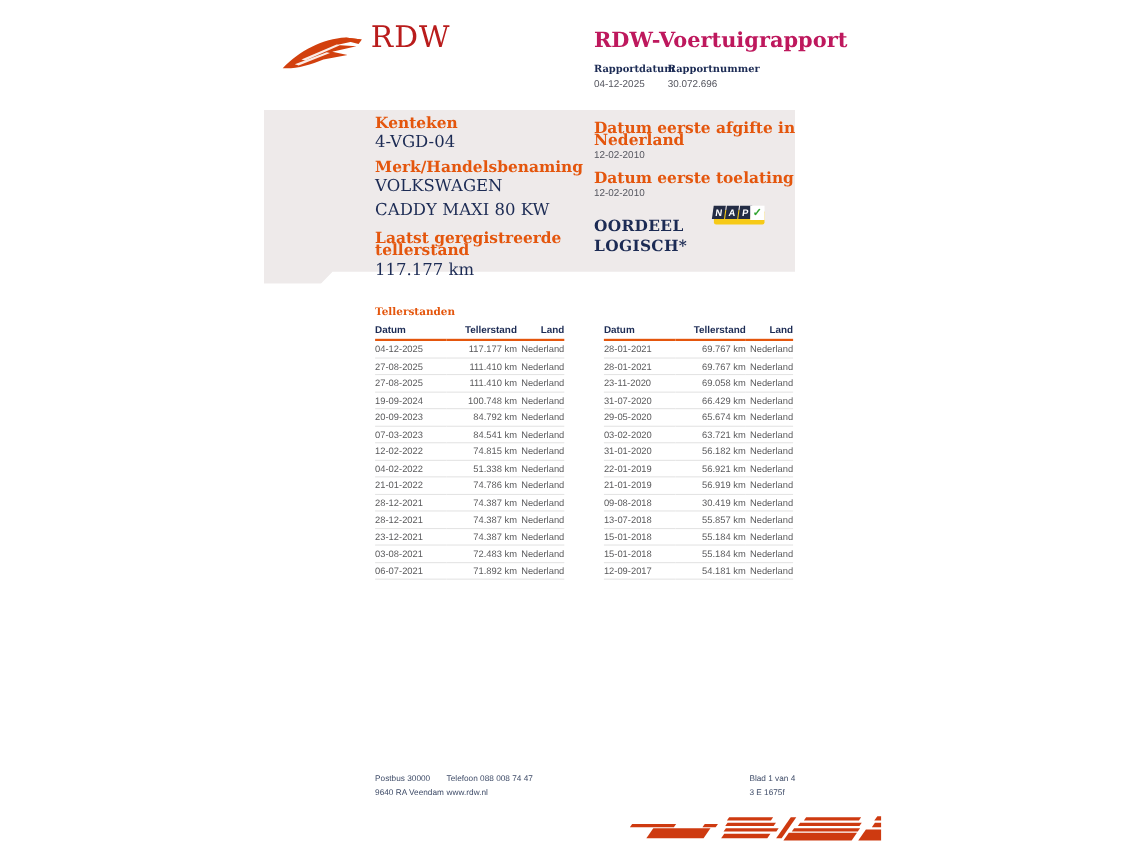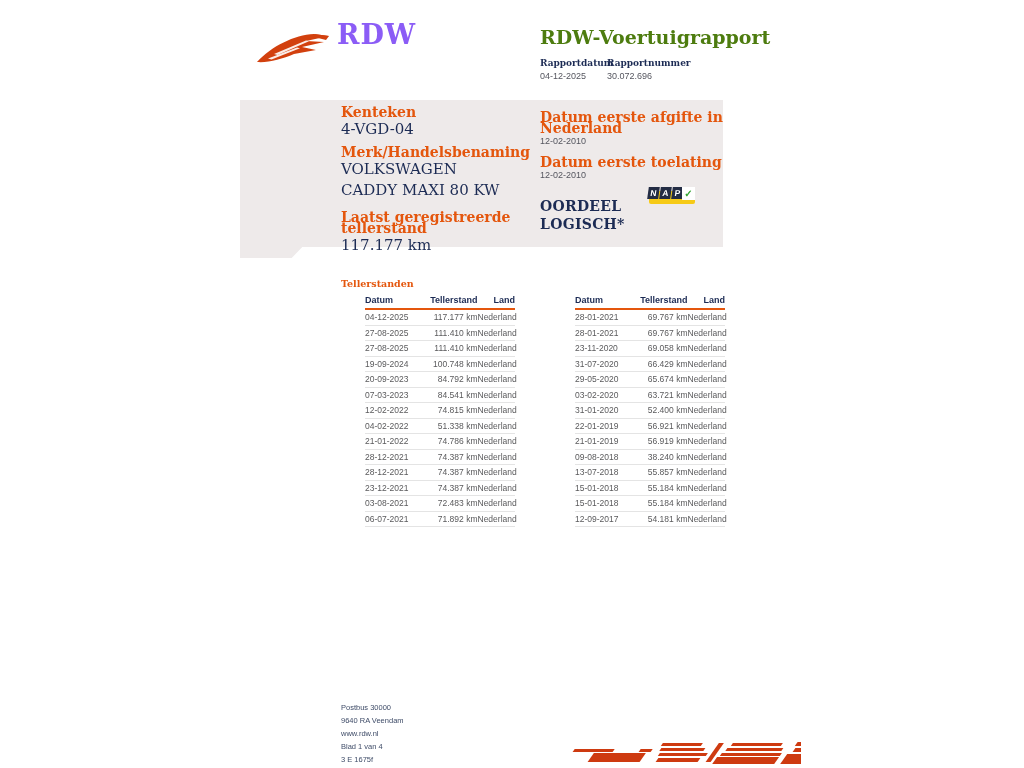--- a/index.html
+++ b/index.html
@@ -8,27 +8,27 @@
     background:#ffffff;
     font-family:"Liberation Sans", sans-serif;
     -webkit-font-smoothing:antialiased;
   }
   .abs{position:absolute;}
 
   
   .logo-mark{left:254px;top:26px;width:80px;height:44px;}
   .logo-word{
     left:337px;top:20px;
-    font-family:"DejaVu Serif", serif;font-weight:700;
-    font-size:27px;color:#8b5cf6;letter-spacing:1px;line-height:30px;
+    font-family:"DejaVu Serif", serif;font-weight:400;
+    font-size:27px;color:#b91c1c;letter-spacing:1px;line-height:30px;
   }
   .report-head{left:540px;top:26px;width:200px;}
   .report-title{
     font-family:"DejaVu Serif", serif;font-weight:600;
-    font-size:19px;color:#4d7c0f;line-height:22px;white-space:nowrap;
+    font-size:19px;color:#be185d;line-height:22px;white-space:nowrap;
   }
   .report-meta{display:flex;margin-top:10px;}
   .meta-col1{width:67px;}
   .meta-label{
     font-family:"DejaVu Serif", serif;font-weight:700;
     font-size:9px;color:#1c2b54;line-height:11px;
   }
   .meta-value{font-size:9px;color:#55565f;margin-top:2px;line-height:11px;}
 
   
@@ -67,41 +67,41 @@
     color:#33a532;font-size:10px;font-weight:bold;text-align:center;line-height:13px;
   }
 
   
   .tables{left:341px;top:278px;width:384px;}
   .tables-heading{
     font-family:"DejaVu Serif", serif;font-weight:700;
     font-size:9.5px;color:#e4560d;line-height:12px;margin-bottom:4px;
   }
   .tables-row{display:flex;gap:36px;}
-  table.km{border-collapse:collapse;width:172px;table-layout:fixed;margin-left:24px;}
+  table.km{border-collapse:collapse;width:172px;table-layout:fixed;}
   table.km th{
     font-size:9px;color:#1c2b54;font-weight:bold;text-align:right;
     padding:1px 0 2px;border-bottom:2px solid #e4560d;line-height:11px;
   }
   table.km th:first-child{text-align:left;}
   table.km td{
     font-size:8.5px;color:#5a5a5c;text-align:right;
     padding:2px 0;line-height:10.5px;border-bottom:1px solid #e4e4e4;
   }
   table.km td:first-child{text-align:left;}
   table.km col.c1{width:38%;} table.km col.c2{width:37%;} table.km col.c3{width:25%;}
 
   
   .note{left:341px;top:605px;width:394px;}
   .note-head{font-size:11px;font-weight:bold;line-height:13px;}
   .note-star{color:#e4560d;} .note-word{color:#1c2b54;letter-spacing:.2px;}
   .note-text{font-size:8.5px;color:#e0753c;line-height:14px;margin-top:5px;}
 
   
-  .footer{left:341px;top:701px;width:382px;display:flex;font-size:7.5px;color:#3f4c68;flex-direction:column;}
+  .footer{left:341px;top:701px;width:382px;display:flex;font-size:7.5px;color:#3f4c68;}
   .footer .line{line-height:13px;}
   .f-col1{width:65px;} .f-col2{flex:1;} .f-col3{text-align:left;}
 
   
   .wing-pattern{left:543px;top:740px;width:258px;height:28px;}
 </style>
 </head>
 <body>
 
 <div class="abs logo-mark">
@@ -287,36 +287,36 @@
             <td>65.674 km</td>
             <td>Nederland</td>
           </tr>
           <tr>
             <td>03-02-2020</td>
             <td>63.721 km</td>
             <td>Nederland</td>
           </tr>
           <tr>
             <td>31-01-2020</td>
-            <td>52.400 km</td>
+            <td>56.182 km</td>
             <td>Nederland</td>
           </tr>
           <tr>
             <td>22-01-2019</td>
             <td>56.921 km</td>
             <td>Nederland</td>
           </tr>
           <tr>
             <td>21-01-2019</td>
             <td>56.919 km</td>
             <td>Nederland</td>
           </tr>
           <tr>
             <td>09-08-2018</td>
-            <td>38.240 km</td>
+            <td>30.419 km</td>
             <td>Nederland</td>
           </tr>
           <tr>
             <td>13-07-2018</td>
             <td>55.857 km</td>
             <td>Nederland</td>
           </tr>
           <tr>
             <td>15-01-2018</td>
             <td>55.184 km</td>
@@ -339,20 +339,21 @@
 
 <div class="abs note">
 </div>
 
 <div class="abs footer">
   <div class="f-col1">
     <div class="line">Postbus 30000</div>
     <div class="line">9640 RA Veendam</div>
   </div>
   <div class="f-col2">
+    <div class="line">Telefoon 088 008 74 47</div>
     <div class="line">www.rdw.nl</div>
   </div>
   <div class="f-col3">
     <div class="line">Blad 1 van 4</div>
     <div class="line">3 E 1675f</div>
   </div>
 </div>
 
 <div class="abs wing-pattern">
   <svg width="258" height="28" viewBox="0 0 258 28" xmlns="http://www.w3.org/2000/svg">

